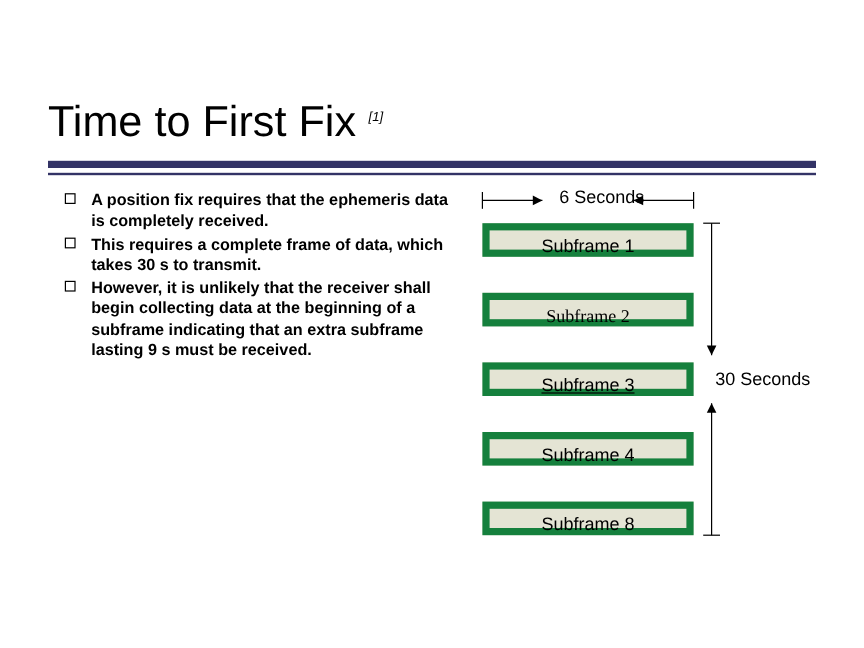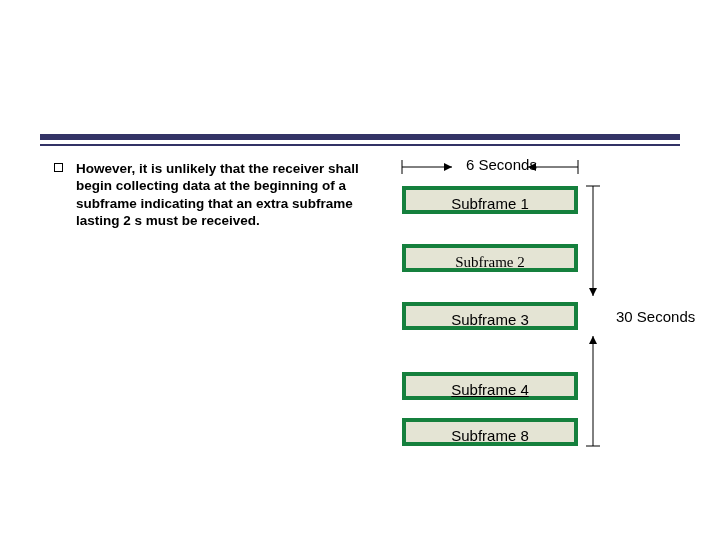--- a/index.html
+++ b/index.html
@@ -83,53 +83,58 @@
   }
   .six-arrow {
     position: absolute;
     left: 6px; top: 10px;
     width: 176px; height: 1px;
   }
   .subframe {
     position: absolute;
     left: 6px;
     width: 176px; height: 28px;
-    border: 4px solid #15803d;
+    border: 6px solid #15803d;
     background: #e4e4d4;
     text-align: center;
     font-size: 15px;
     line-height: 28px;
     color: #000;
   }
   .sf1 { top: 30px; }
   .sf2 { top: 88px; font-family: Liberation Serif, serif; }
-  .sf3 { top: 146px; }
-  .sf4 { top: 216px; text-decoration: underline; }
+  .sf3 { top: 146px; text-decoration: underline; }
+  .sf4 { top: 204px; }
   .sf5 { top: 262px; }
   .thirty-label {
     position: absolute;
-    left: 220px; top: 152px;
+    left: 200px; top: 152px;
     font-size: 15px;
     color: #000;
     white-space: nowrap;
   }
 </style>
 </head>
 <body>
 
 <div class="slide">
 
+  <div class="title-wrap">
+    <span class="title">Time to First Fix</span>
+    <span class="ref">[1]</span>
+  </div>
 
   <div class="rule-thick"></div>
   <div class="rule-thin"></div>
 
   <div class="body">
     <ul class="bullets">
-      <li><span class="sq"></span></li>
-      <li><span class="sq"></span><span>However, it is unlikely that the receiver shall begin collecting data at the beginning of a subframe indicating that an extra subframe lasting 2 s must be received.</span></li>
+      <li><span class="sq"></span><span>A position fix requires that the ephemeris data is completely received.</span></li>
+      <li><span class="sq"></span><span>This requires a complete frame of data, which takes 30 s to transmit.</span></li>
+      <li><span class="sq"></span><span>However, it is unlikely that the receiver shall begin collecting data at the beginning of a subframe indicating that an extra subframe lasting 9 s must be received.</span></li>
     </ul>
   </div>
 
   <div class="diagram">
 
     <div class="six-label">6 Seconds</div>
 
     <svg class="six-arrow" width="176" height="20" style="position:absolute; left:6px; top:2px; overflow:visible">
       <line x1="0" y1="2" x2="0" y2="16" stroke="#000" stroke-width="1"></line>
       <line x1="176" y1="2" x2="176" y2="16" stroke="#000" stroke-width="1"></line>

